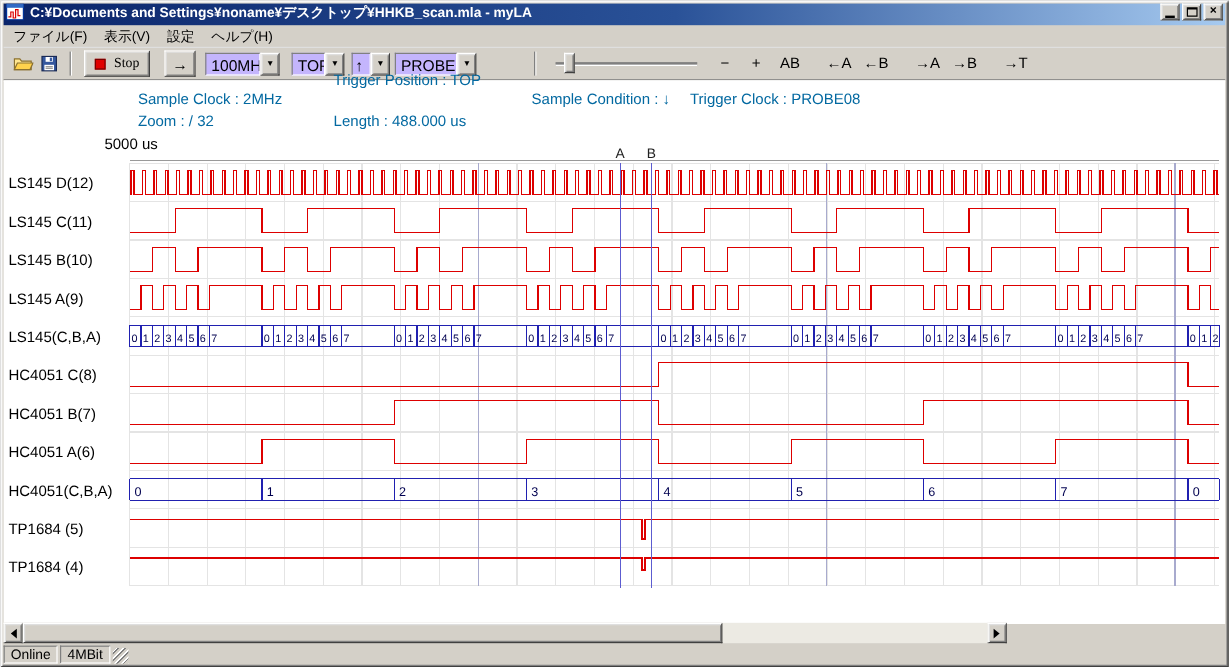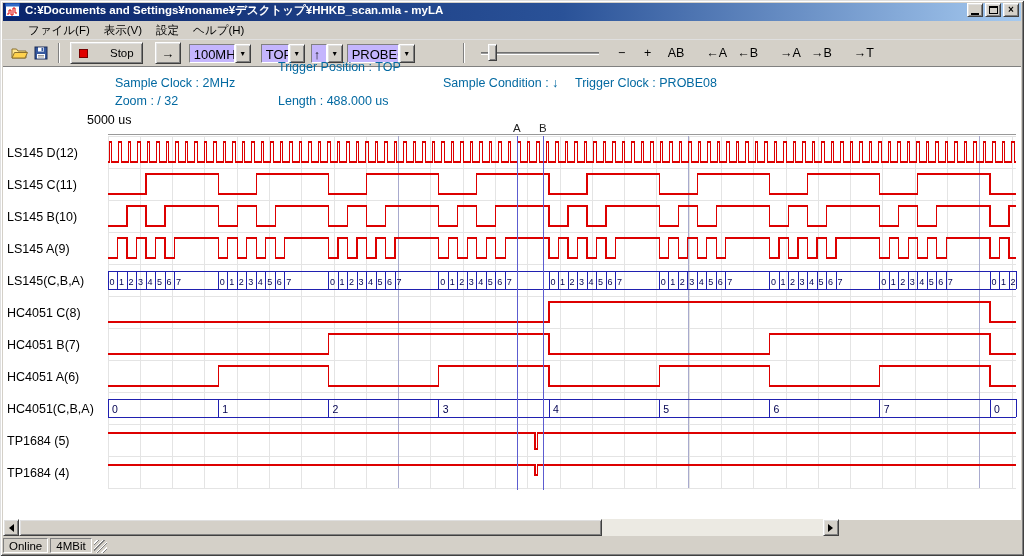--- a/index.html
+++ b/index.html
@@ -15,30 +15,30 @@
   .title-text{white-space:nowrap;overflow:hidden;flex:1}
   .tb-btns{display:flex;gap:2px;margin-left:4px;flex:none}
   .raised{background:#d4d0c8;border:1px solid;border-color:#fff #404040 #404040 #fff;
     box-shadow:inset 1px 1px 0 #dfdfdf,inset -1px -1px 0 #808080}
   .tb-btn{width:16px;height:14px;display:flex;align-items:center;justify-content:center;
     color:#000;font-size:10px;font-weight:700;line-height:1}
   .glyph-min{width:8px;height:2px;background:#000;margin-top:7px}
   .glyph-max{width:9px;height:8px;border:1px solid #000;border-top:2px solid #000}
   
   .menubar{position:absolute;left:3px;top:21px;right:3px;height:18px;display:flex;align-items:center;
-    font-size:11.5px;color:#000;padding-left:18px}
+    font-size:11.5px;color:#000;padding-left:1px}
   .menu-item{padding:2px 7px;white-space:nowrap}
   
   .toolbar{position:absolute;left:3px;top:39px;right:3px;height:28px;display:flex;align-items:center;
     font-size:11.5px;color:#000;padding-left:5px;border-top:1px solid #dfdfdf;border-bottom:1px solid #808080}
   .icon-btn{width:22px;height:22px;display:flex;align-items:center;justify-content:center;flex:none}
   .tsep{width:2px;height:20px;border-left:1px solid #808080;border-right:1px solid #fff;margin:0 6px;flex:none}
   .sep2{margin-left:48px;margin-right:8px}
-  .stop-btn{margin-left:4px;height:22px;display:flex;align-items:center;gap:22px;padding:0 8px;
-    font-size:11.5px;font-family:Liberation Sans, sans-serif;flex:none}
+  .stop-btn{margin-left:4px;height:22px;display:flex;align-items:center;gap:7px;padding:0 8px;
+    font-size:11.5px;font-family:Liberation Serif, serif;flex:none}
   .stop-square{width:9px;height:9px;background:#e00000;border:1px solid #700;flex:none}
   .run-btn{margin-left:12px;height:22px;width:26px;display:flex;align-items:center;justify-content:center;
     font-weight:700;font-size:13px;flex:none}
   .combo{display:flex;height:19px;flex:none}
   .combo-clock{margin-left:8px}.combo-pos{margin-left:10px}.combo-edge{margin-left:6px}.combo-probe{margin-left:4px}
   .combo-text{background:#c4b5fd;border:1px solid;border-color:#808080 #fff #fff #808080;
     padding:2px 4px 0;font-size:13px;white-space:nowrap;overflow:hidden}
   .w-clock{width:46px}.w-pos{width:28px}.w-edge{width:16px;padding-left:2px}.w-probe{width:52px}
   .combo-btn{width:16px;display:flex;align-items:center;justify-content:center}
   .combo-arrow{font-size:7px;line-height:1}

